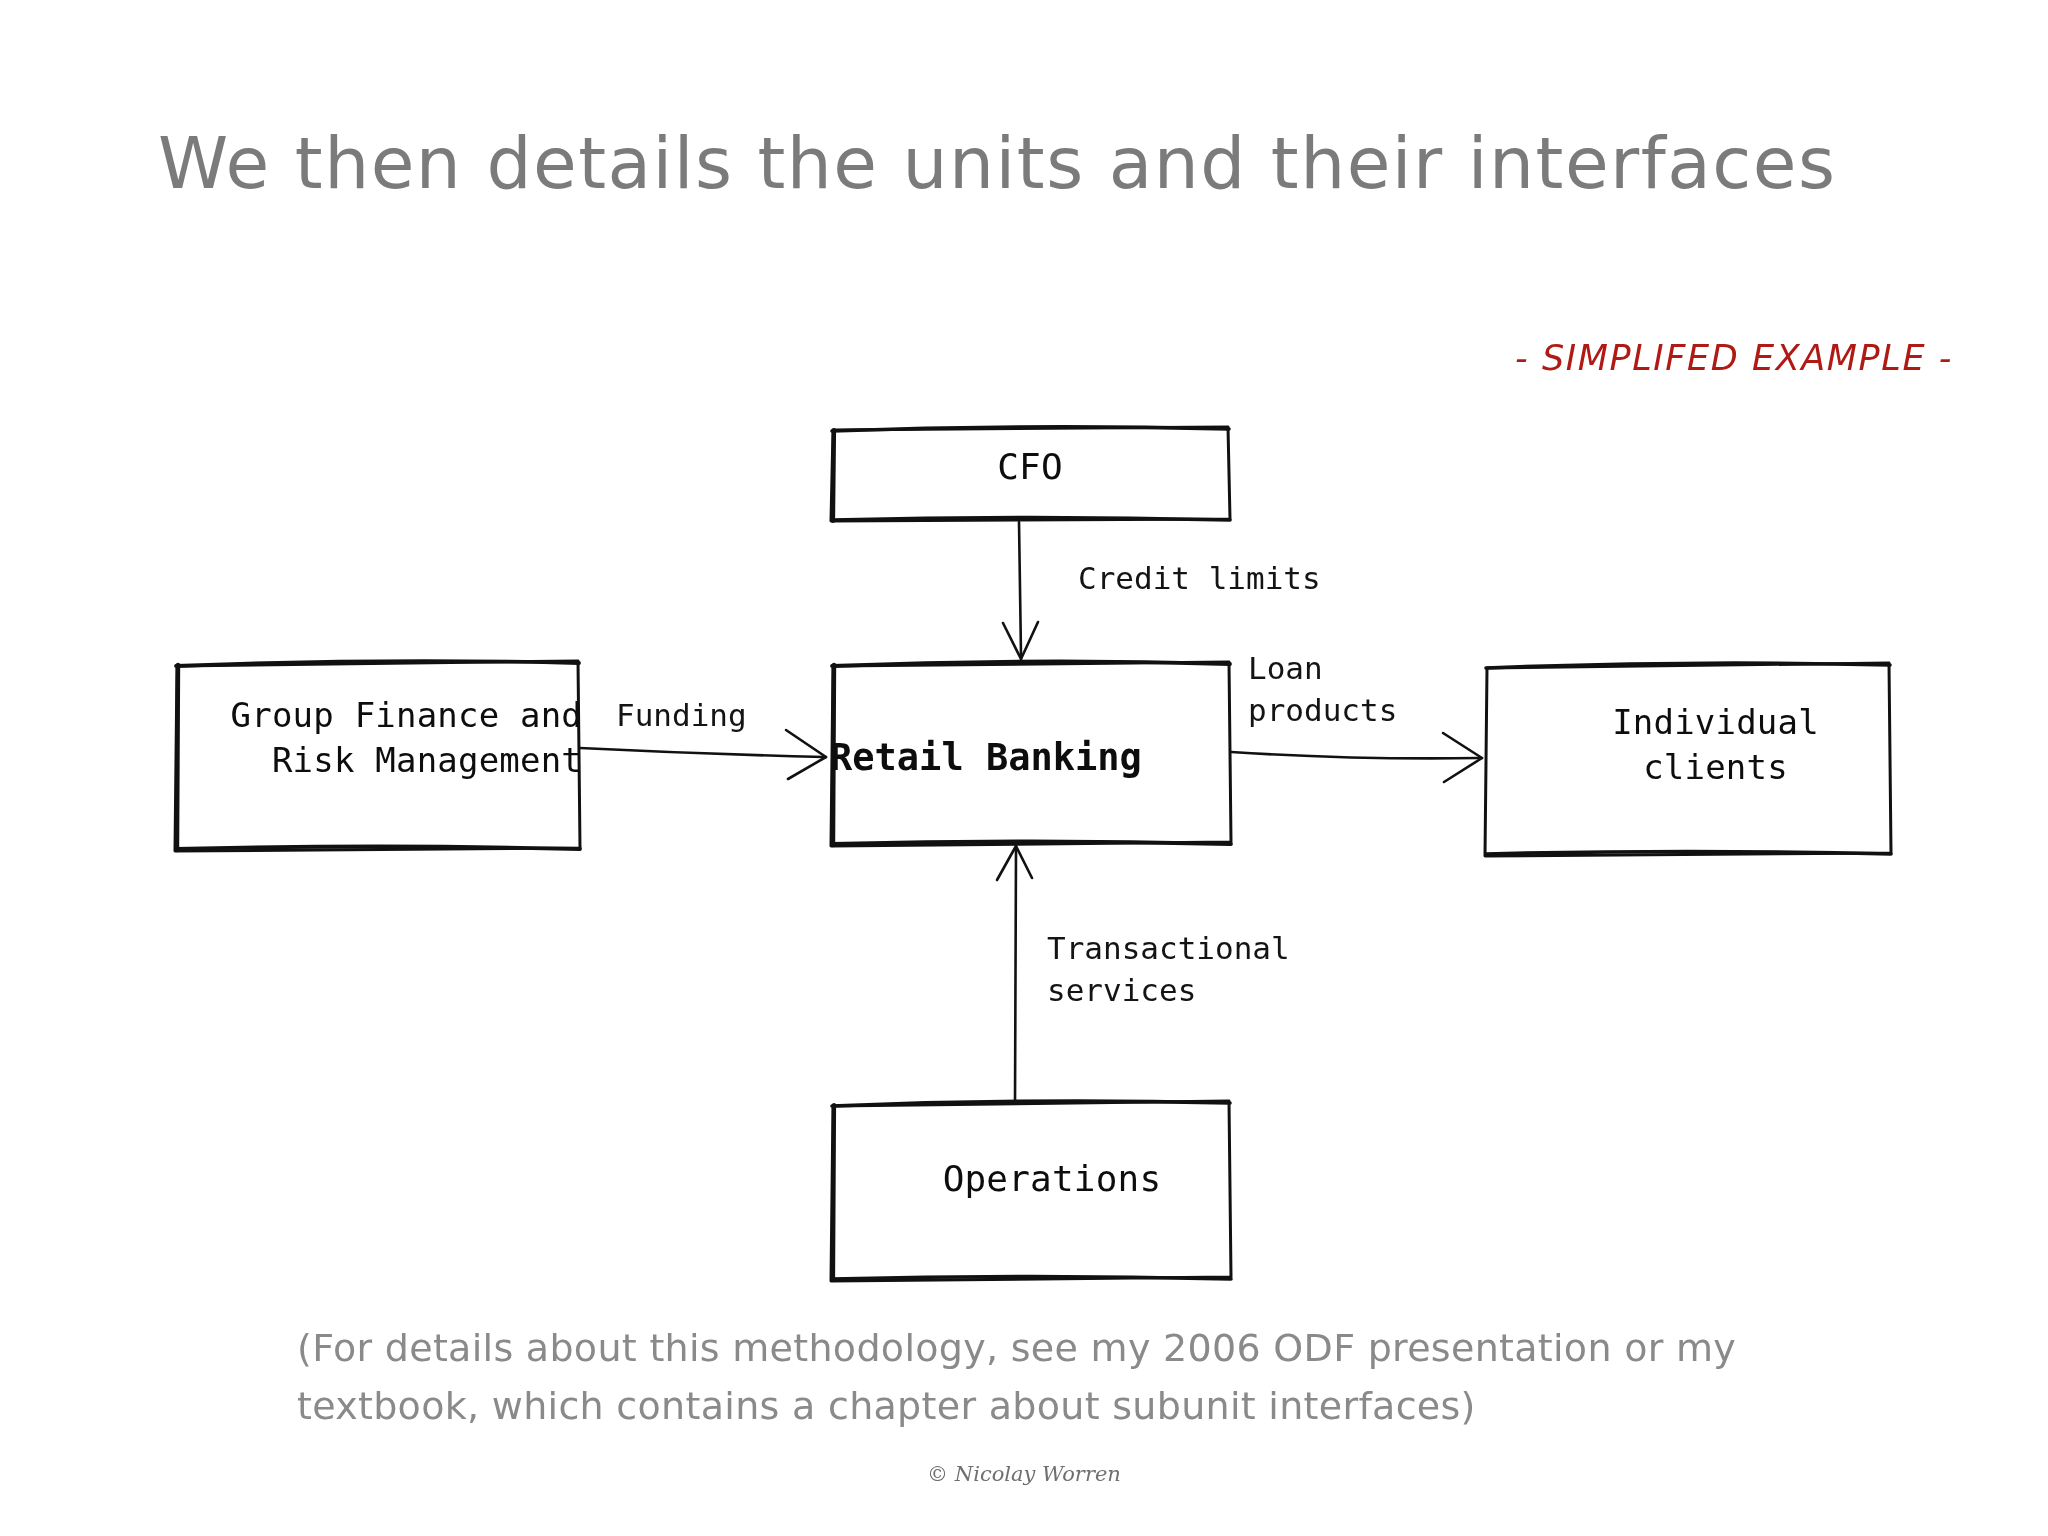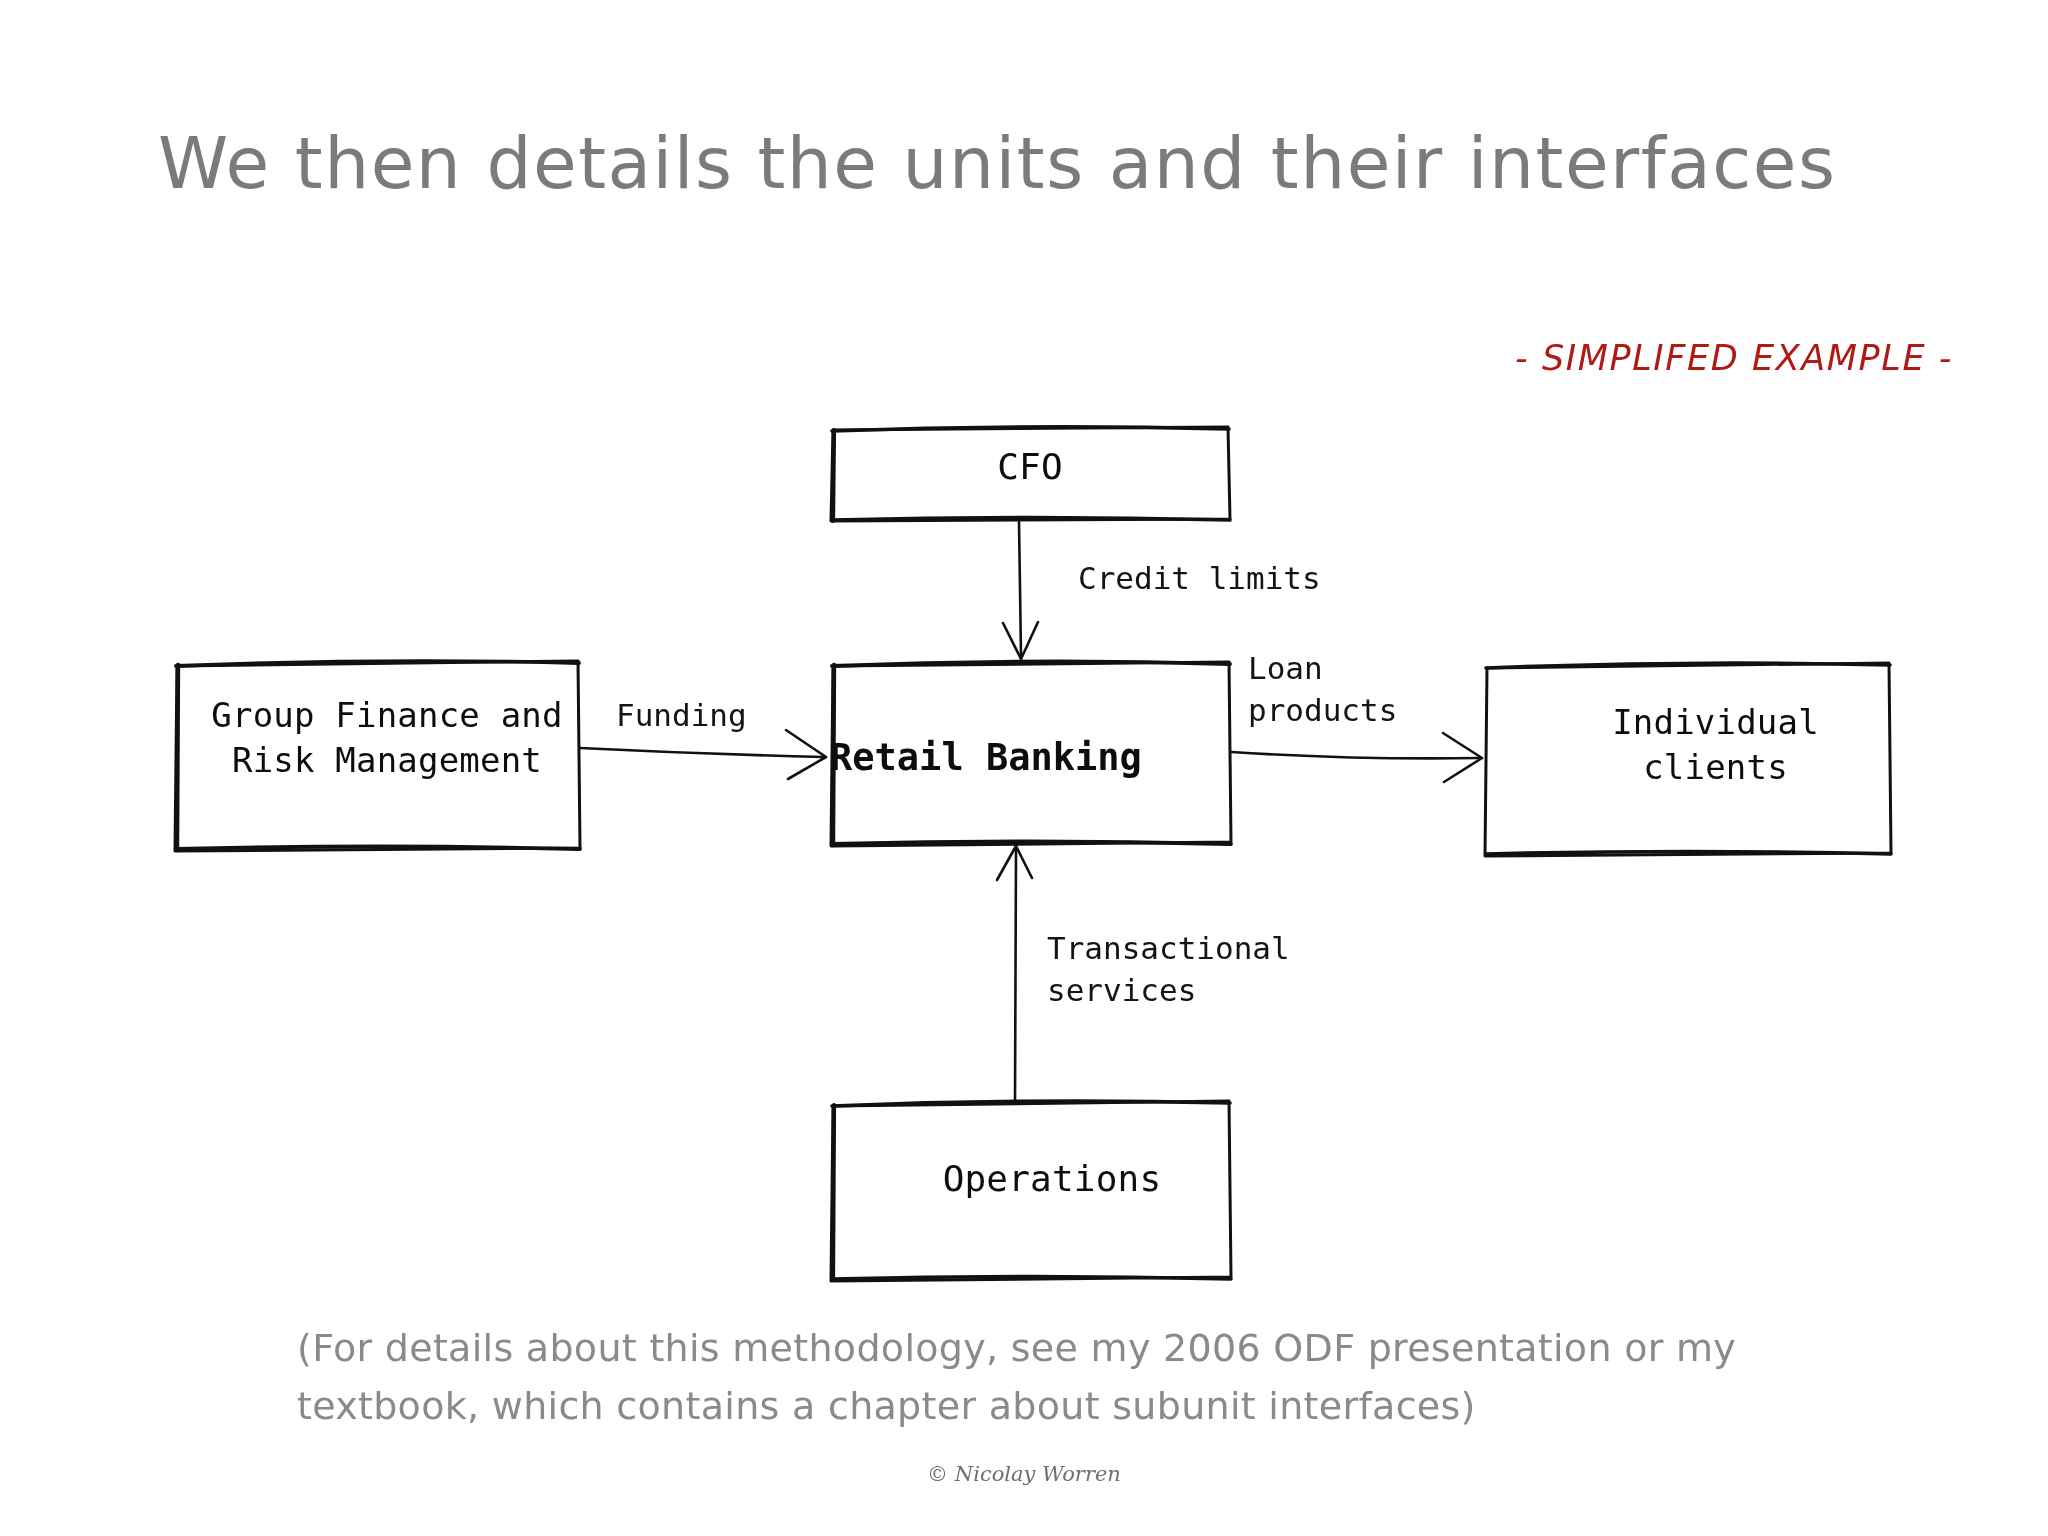--- a/index.html
+++ b/index.html
@@ -66,21 +66,21 @@
     font-size: 36px;
   }
   #label-retail-banking {
     left: 830px; top: 734px; width: 364px;
     font-size: 37px;
     font-weight: bold;
     letter-spacing: 0px;
   }
   #label-group-finance {
     left: 192px; top: 693px; width: 390px;
-    text-align: center;
+    text-align: right;
     font-size: 34px;
   }
   #label-individual-clients {
     left: 1487px; top: 700px; width: 457px;
     text-align: center;
     font-size: 34px;
   }
   #label-operations {
     left: 830px; top: 1155px; width: 400px;
     text-align: center;

